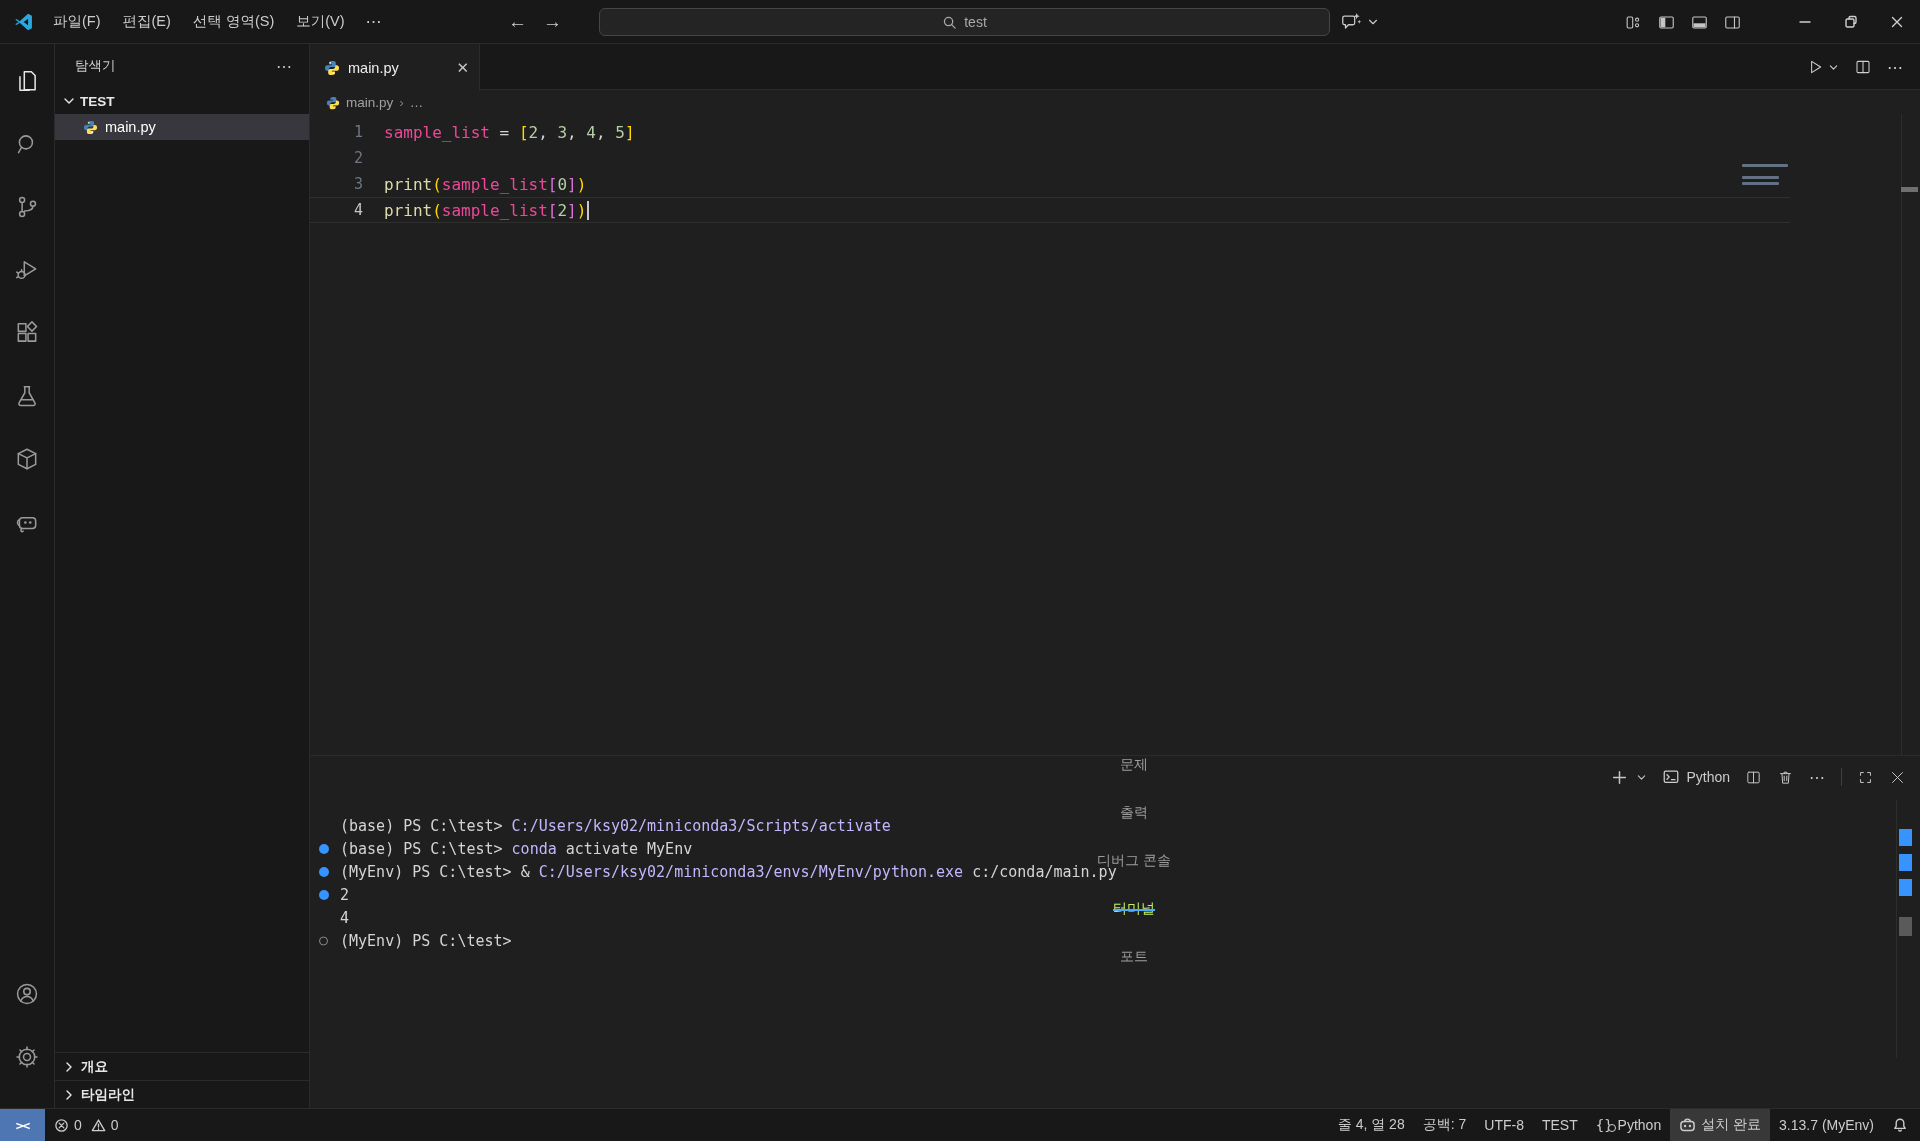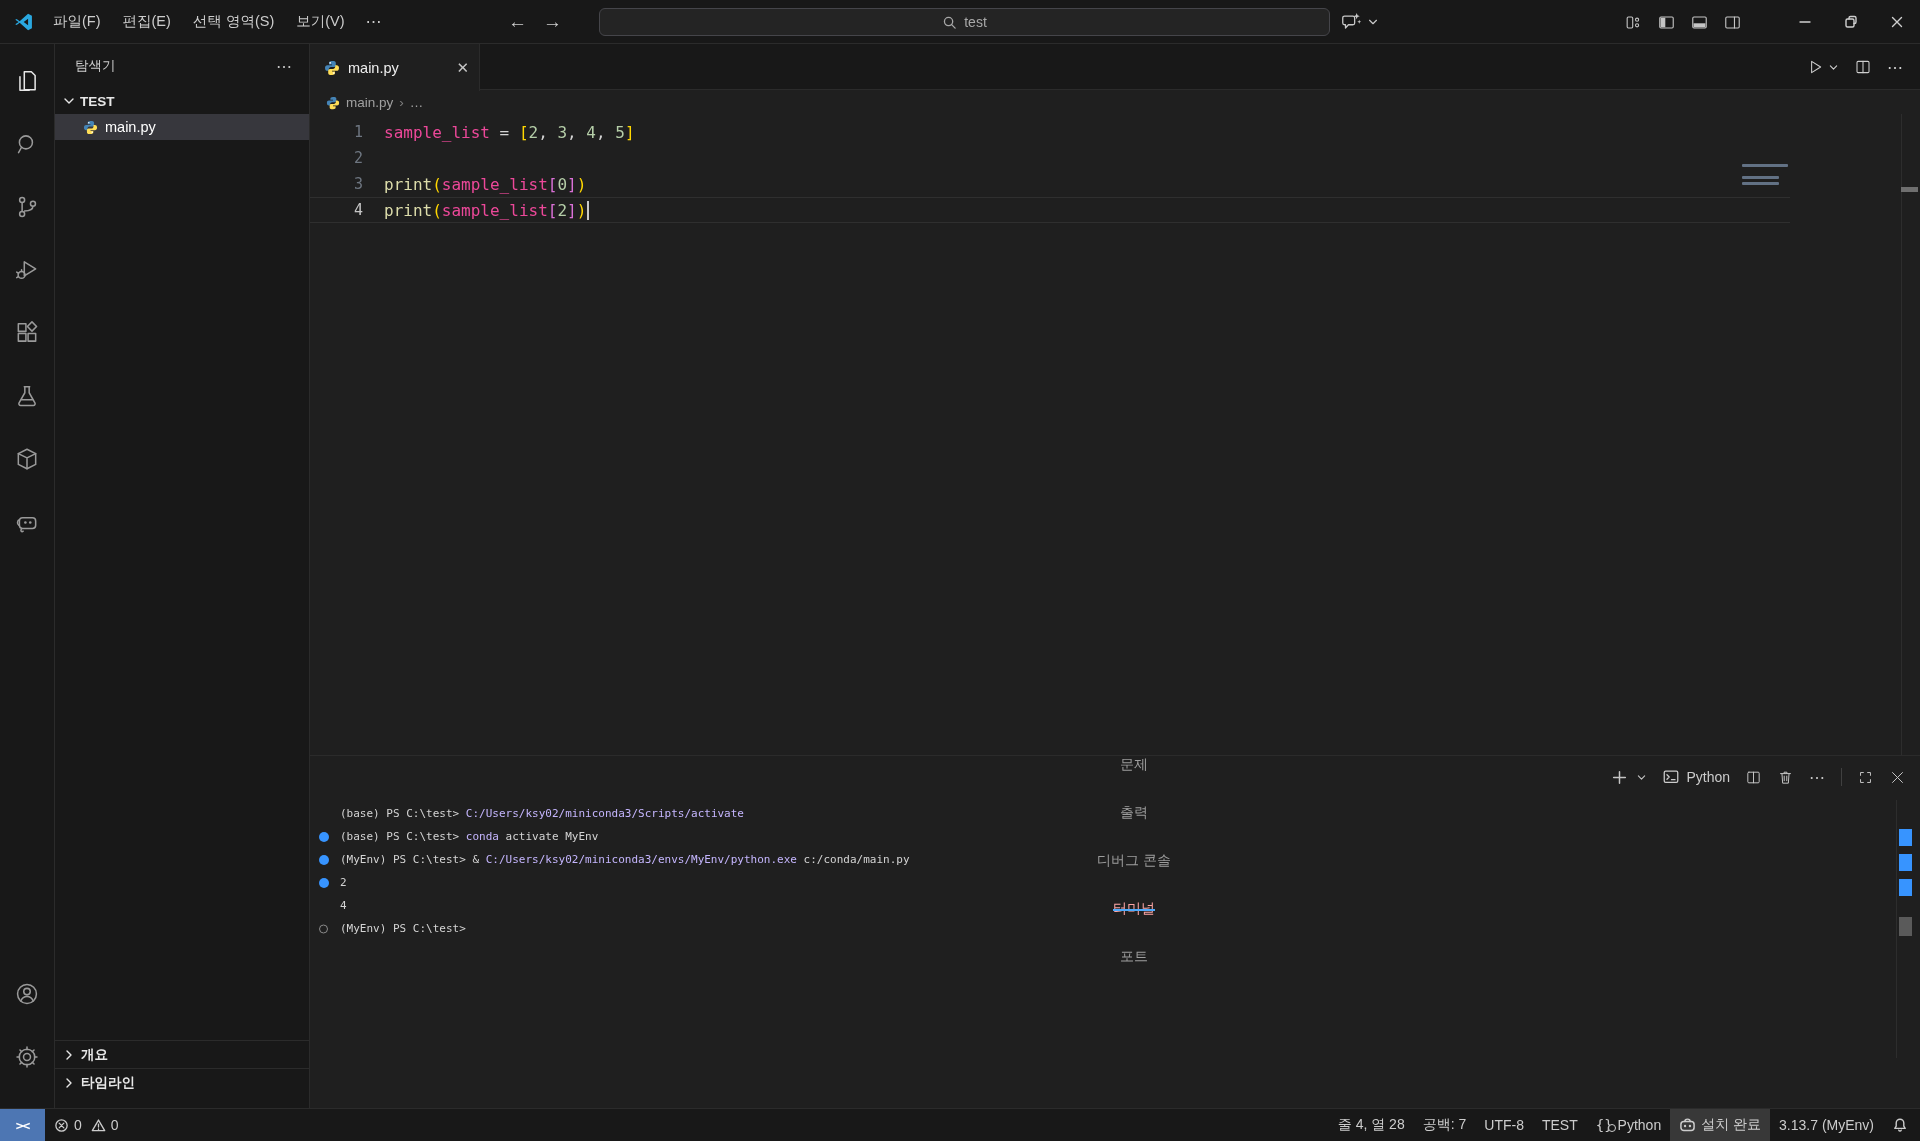--- a/index.html
+++ b/index.html
@@ -30,21 +30,21 @@
   .ab-item.active { color:#e7e7e7; }
   .ab-bottom { margin-top:auto; display:flex; flex-direction:column; align-items:center; padding-bottom:12px; }
 
   
   .sidebar { position:absolute; left:55px; top:44px; width:255px; height:1064px; background:#181818; border-right:1px solid #2b2b2b; z-index:9; }
   .sb-header { height:44px; display:flex; align-items:center; padding:0 16px 0 20px; color:#cccccc; font-size:13.5px; }
   .sb-header .sb-title { flex:1; }
   .sb-more { color:#c5c5c5; font-size:16px; letter-spacing:1px; }
   .sb-section { height:26px; display:flex; align-items:center; padding-left:6px; color:#e7e7e7; font-weight:bold; font-size:13.5px; gap:3px; }
   .sb-file { height:26px; display:flex; align-items:center; padding-left:28px; gap:7px; background:#37373d; color:#ffffff; font-size:14.5px; }
-  .sb-bottom { position:absolute; bottom:12px; left:0; width:100%; }
+  .sb-bottom { position:absolute; bottom:0; left:0; width:100%; }
   .sb-collapsed { height:28px; display:flex; align-items:center; padding-left:6px; gap:4px; border-top:1px solid #2b2b2b; color:#e7e7e7; font-weight:bold; font-size:13.5px; }
 
   
   .editor { position:absolute; left:310px; top:44px; width:1610px; height:711px; background:#1f1f1f; }
   .tabstrip { height:46px; background:#181818; border-bottom:1px solid #2b2b2b; display:flex; }
   .tab { width:170px; height:47px; margin-bottom:-1px; background:#1f1f1f; border-right:1px solid #2b2b2b; display:flex; align-items:center; gap:8px; padding:0 10px 0 14px; color:#eeeeee; font-size:14.5px; }
   .tab .tab-label { flex:1; }
   .tab-close { color:#c5c5c5; font-size:15px; }
   .editor-actions { position:absolute; right:16px; top:0; height:46px; display:flex; align-items:center; gap:15px; color:#cfcfcf; }
   .breadcrumbs { height:25px; display:flex; align-items:center; padding-left:16px; gap:6px; color:#a0a0a0; font-size:13.5px; }
@@ -59,26 +59,26 @@
   .cursor { display:inline-block; width:2px; height:19px; background:#c8c8c8; vertical-align:-4px; margin-left:1px; }
   .minimap { position:absolute; top:120px; right:128px; width:50px; }
   .mm-bar { height:3px; border-radius:1px; margin-bottom:3px; background:#6e8096; opacity:.85; }
   .ov-line { position:absolute; left:1901px; top:114px; height:641px; border-left:1px solid #2d2d2d; z-index:5; }
   .ov-mark { position:absolute; left:1901px; top:187px; width:17px; height:5px; background:#6f6f6f; z-index:6; }
 
   
   .panel { position:absolute; left:310px; top:755px; width:1610px; height:353px; background:#1f1f1f; border-top:1px solid #2b2b2b; }
   .panel-tabs { height:42px; display:flex; align-items:center; padding-left:38px; gap:30px;flex-direction:column; }
   .panel-tab { color:#9d9d9d; font-size:14px; height:42px; display:flex; align-items:center; position:relative; }
-  .panel-tab.active { color:#fca5a5; }
+  .panel-tab.active { color:#bef264; }
   .panel-tab.active::after { content:""; position:absolute; left:0; right:0; bottom:7px; height:2px; background:#4daafc; }
   .panel-actions { position:absolute; right:14px; top:0; height:42px; display:flex; align-items:center; gap:15px; color:#c5c5c5; }
   .shell-label { display:flex; align-items:center; gap:6px; font-size:14px; color:#cccccc; }
   .pa-divider { width:1px; height:18px; background:#404040; }
-  .terminal { margin-top:4px; font-family:"DejaVu Sans Mono","Liberation Mono",monospace; font-size:11px; color:#cccccc; }
+  .terminal { margin-top:16px; font-family:"DejaVu Sans Mono","Liberation Mono",monospace; font-size:15px; color:#cccccc; }
   .term-line { height:23px; display:flex; align-items:center; position:relative; padding-left:30px; white-space:pre; }
   .term-marker { position:absolute; left:9px; top:50%; transform:translateY(-50%); width:10px; height:10px; border-radius:50%; }
   .term-marker.dot { background:#3794ff; }
   .term-marker.circle { border:1.5px solid #8a8a8a; background:transparent; width:9px; height:9px; }
   .tok-tyellow { color:#c4b5fd; }
   .term-ruler { position:absolute; left:1896px; top:800px; height:258px; border-left:1px solid #2d2d2d; z-index:5; }
   .tr-mark { position:absolute; left:1899px; width:13px; z-index:6; }
 
   
   .statusbar { position:absolute; left:0; top:1108px; width:1920px; height:33px; background:#181818; border-top:1px solid #2b2b2b; display:flex; align-items:center; font-size:14px; color:#cccccc; z-index:30; }

